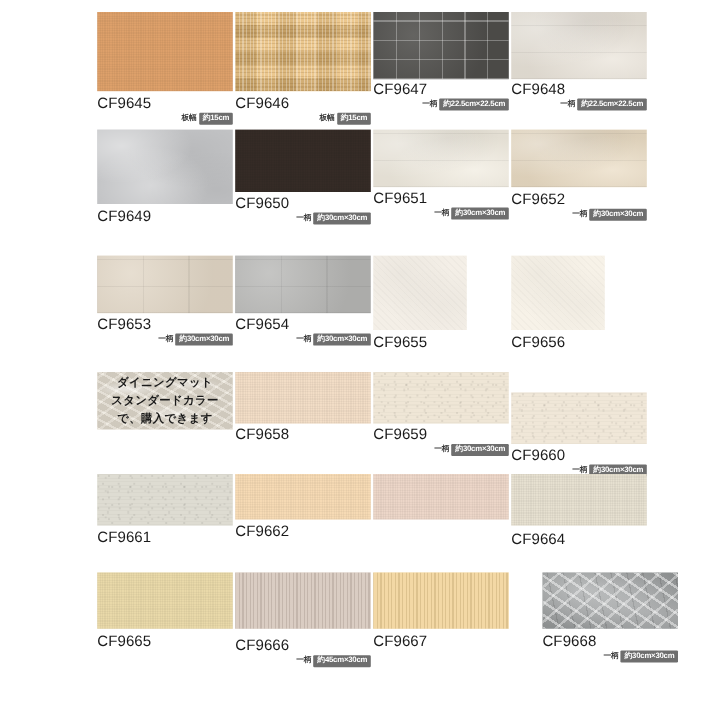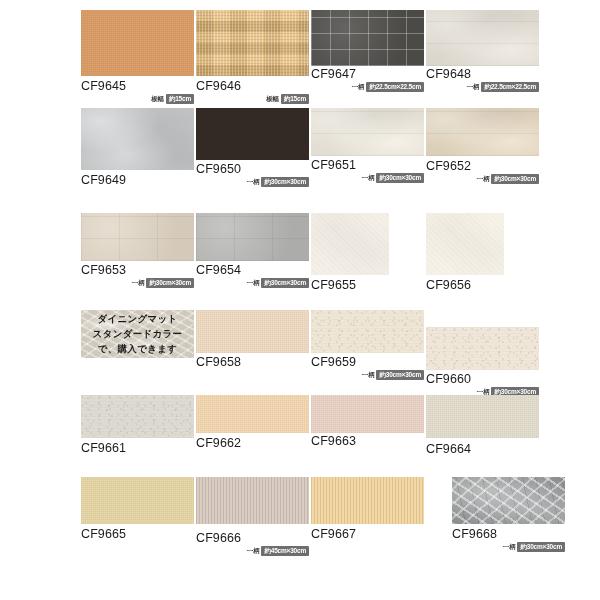--- a/index.html
+++ b/index.html
@@ -319,23 +319,20 @@
         <div class="tex t-fine"></div>
       </div>
       <div style="position: absolute; left: 0px; top: 40px; width: 113px;">
         <div class="code">CF9662</div>
       </div>
     </div>
     <div class="cell" style="left: 311px; top: 395px; width: 113px;">
       <div class="swatch" style="width: 113px; height: 38px; background: rgb(236, 214, 200);">
         <div class="tex t-fine"></div>
       </div>
-      <div style="position: absolute; left: 0px; top: 38px; width: 113px;">
-        <div class="code">CF9663</div>
-      </div>
     </div>
     <div class="cell" style="left: 426px; top: 395px; width: 113px;">
       <div class="swatch" style="width: 113px; height: 43px; background: rgb(230, 224, 208);">
         <div class="tex t-fine"></div>
       </div>
       <div style="position: absolute; left: 0px; top: 46px; width: 113px;">
         <div class="code">CF9664</div>
       </div>
     </div>
     <div class="cell" style="left: 81px; top: 477px; width: 113px;">

